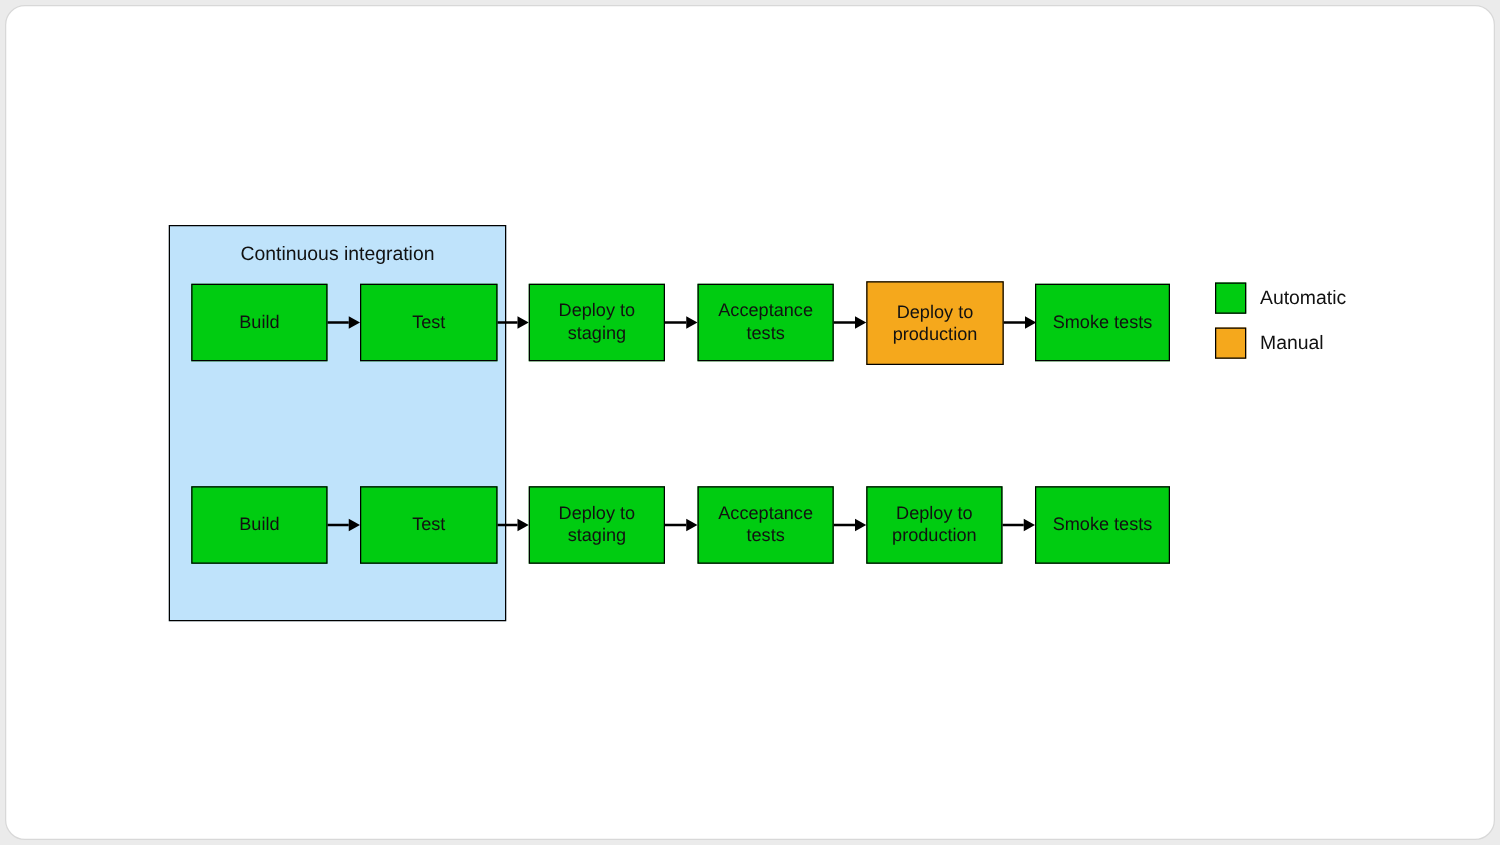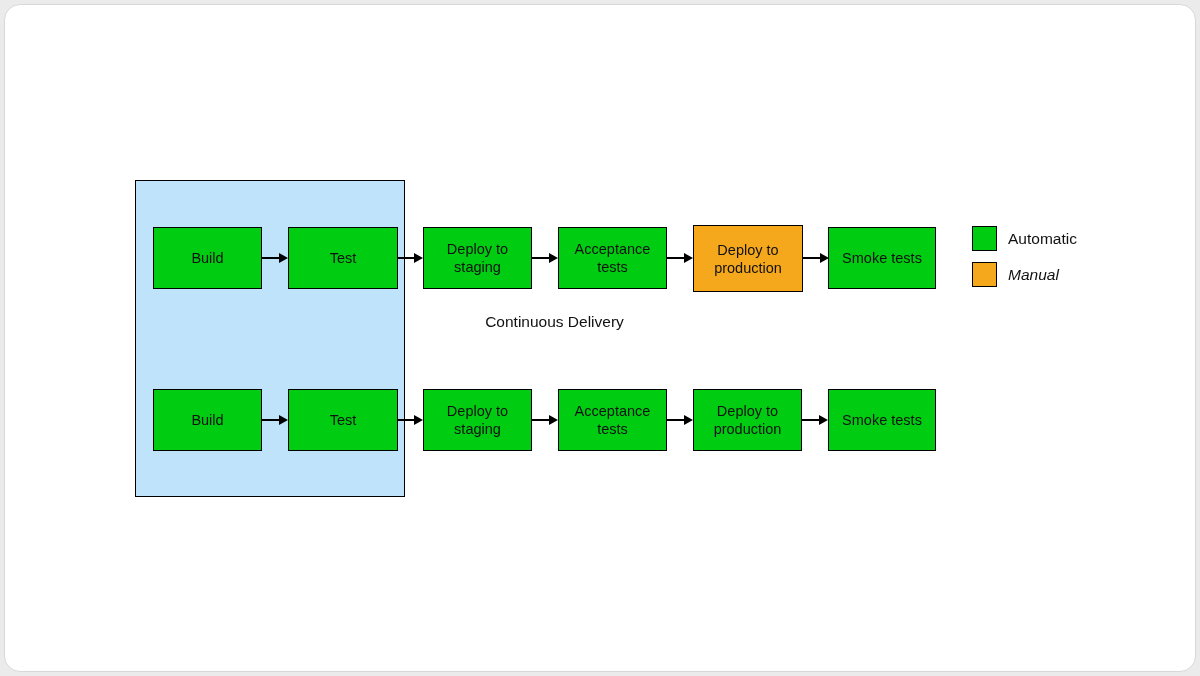--- a/index.html
+++ b/index.html
@@ -126,20 +126,21 @@
 </style>
 </head>
 <body>
 
 <div id="canvas">
   <div id="card"></div>
 
   <div id="diagram">
 
     <div class="ci-box"></div>
+    <div class="ci-title">Continuous integration</div>
 
     <div class="stage green" style="left:153px; top:227px; width:109px; height:62px;">
       <span>Build</span>
     </div>
 
     <div class="arrow" style="left:262px; top:253px; width:26px;">
       <span class="shaft" style="width:17px;"></span>
       <span class="head" style="left:17px;"></span>
     </div>
 
@@ -176,21 +177,20 @@
 
     <div class="arrow" style="left:803px; top:253px; width:26px;">
       <span class="shaft" style="width:17px;"></span>
       <span class="head" style="left:17px;"></span>
     </div>
 
     <div class="stage green" style="left:828px; top:227px; width:108px; height:62px;">
       <span>Smoke tests</span>
     </div>
 
-    <div class="row-caption" style="left:423px; top:313px; width:263px;">Continuous Delivery</div>
 
     <div class="stage green" style="left:153px; top:389px; width:109px; height:62px;">
       <span>Build</span>
     </div>
 
     <div class="arrow" style="left:262px; top:415px; width:26px;">
       <span class="shaft" style="width:17px;"></span>
       <span class="head" style="left:17px;"></span>
     </div>
 
@@ -232,16 +232,16 @@
 
     <div class="stage green" style="left:828px; top:389px; width:108px; height:62px;">
       <span>Smoke tests</span>
     </div>
 
 
     <div class="legend-swatch green" style="left:972px; top:226px;"></div>
     <div class="legend-label" style="left:1008px; top:226px;">Automatic</div>
 
     <div class="legend-swatch orange" style="left:972px; top:262px;"></div>
-    <div class="legend-label" style="left:1008px; top:262px;font-style:italic;">Manual</div>
+    <div class="legend-label" style="left:1008px; top:262px;">Manual</div>
 
   </div>
 </div>
 
 </body></html>

